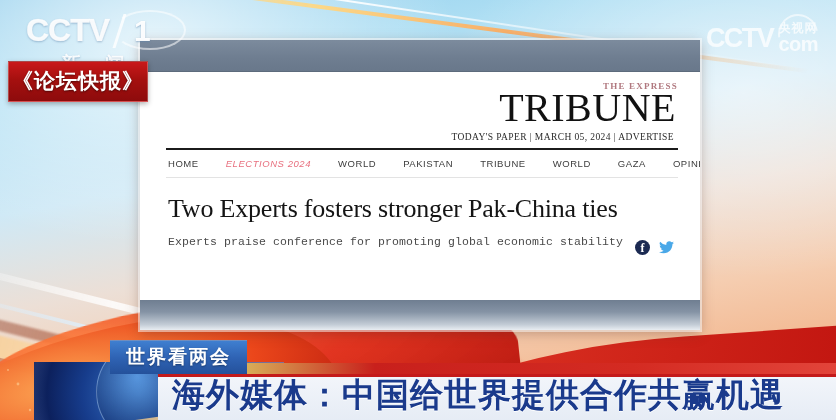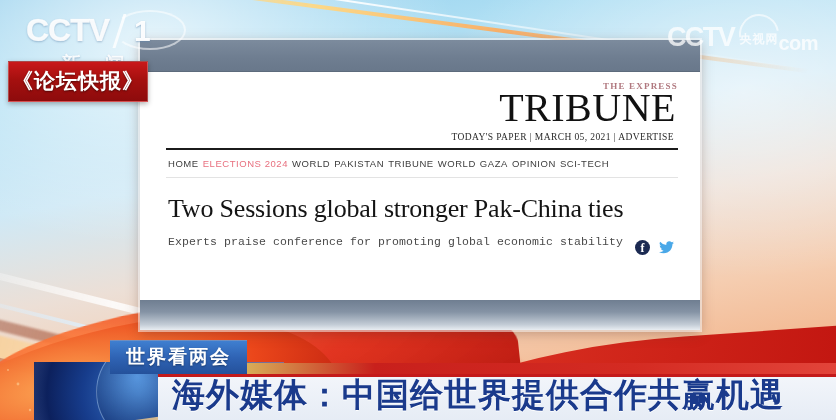--- a/index.html
+++ b/index.html
@@ -131,21 +131,21 @@
   #cctv-com .wm-main {
     font-size:27px; font-weight:700; letter-spacing:-1.5px;
     color:rgba(255,255,255,.92);
   }
   #cctv-com .wm-arc {
     position:absolute; left:72px; top:-8px; width:40px; height:40px;
     border:2.5px solid rgba(255,255,255,.75); border-radius:50%;
     border-right-color:transparent; border-bottom-color:transparent;
     transform:rotate(35deg);
   }
-  #cctv-com .wm-right { display:flex; flex-direction:row; line-height:1; }
+  #cctv-com .wm-right { display:flex; flex-direction:column; line-height:1; }
   #cctv-com .wm-cn { font-size:12px; color:rgba(255,255,255,.92); letter-spacing:1px; font-weight:700; }
   #cctv-com .wm-en { font-size:20px; color:rgba(255,255,255,.92); font-weight:700; letter-spacing:-.5px; }
 
   
   #program-banner {
     position:absolute; left:8px; top:61px; z-index:7;
     padding:5px 3px 6px;
     background:linear-gradient(180deg,#c9181a 0%,#a5100f 45%,#8d0b0c 100%);
     border:1px solid rgba(255,255,255,.25);
     box-shadow:0 2px 5px rgba(0,0,0,.3);
@@ -187,26 +187,26 @@
     font-size:40px; line-height:40px; color:#111; letter-spacing:.5px;
     font-weight:400; margin-top:6px; padding-right:6px;
   }
   #mh-sub {
     font-family:"Liberation Serif", serif;
     font-size:9.5px; letter-spacing:.4px; color:#2a2a2a; margin-top:4px; padding-right:8px;
   }
 
   #nav-rule-top { height:2px; background:#1b1b1b; margin:4px 22px 0 26px; }
   #nav {
-    display:flex; align-items:center; gap:4px;
+    display:flex; align-items:center; gap:27px;
     padding:8px 0 8px 28px; font-size:9.5px; letter-spacing:.55px;
     color:#3c3c3c; white-space:nowrap; overflow:hidden;
   }
   #nav .nav-item { cursor:pointer; }
-  #nav .nav-item.active { color:#e8707f; }
+  #nav .nav-item.active { color:#e8707f;font-style:italic; }
   #nav-rule-bot { height:1px; background:#e3e3e3; margin:0 22px 0 26px; }
 
   #article { padding:16px 26px 0 28px; position:relative; }
   #headline {
     font-family:"Liberation Serif", serif;
     font-size:26px; line-height:30px; color:#141414; font-weight:400; letter-spacing:-.2px;
   }
   #standfirst {
     font-family:Liberation Mono, monospace;
     font-size:11.5px; color:#4a4a4a; margin-top:11px; letter-spacing:.1px;
@@ -335,39 +335,39 @@
 </div>
 
 <div id="shot-card">
   <div id="shot-topbar"></div>
 
   <div id="shot-body">
 
     <div id="masthead">
       <div id="mh-express">THE EXPRESS</div>
       <div id="mh-tribune">TRIBUNE</div>
-      <div id="mh-sub">TODAY'S PAPER | MARCH 05, 2021 | ADVERTISE</div>
+      <div id="mh-sub">TODAY'S PAPER | MARCH 05, 2024 | ADVERTISE</div>
     </div>
 
     <div id="nav-rule-top"></div>
     <nav id="nav">
         <span class="nav-item">HOME</span>
         <span class="nav-item active">ELECTIONS 2024</span>
         <span class="nav-item">WORLD</span>
         <span class="nav-item">PAKISTAN</span>
         <span class="nav-item">TRIBUNE</span>
         <span class="nav-item">WORLD</span>
         <span class="nav-item">GAZA</span>
         <span class="nav-item">OPINION</span>
         <span class="nav-item">SCI-TECH</span>
       </nav>
     <div id="nav-rule-bot"></div>
 
     <div id="article">
-      <h1 id="headline">Two Sessions global stronger Pak-China ties</h1>
+      <h1 id="headline">Two Experts fosters stronger Pak-China ties</h1>
       <div id="standfirst">Experts praise conference for promoting global economic stability</div>
 
       <div id="social">
         <span class="s-ico s-fb">f</span>
         <span class="s-ico s-tw">
           <svg width="15" height="13" viewBox="0 0 24 20">
             <path fill="#4aa8e8" d="M24 2.4a9.6 9.6 0 0 1-2.8.8A4.9 4.9 0 0 0 23.3.5a9.7 9.7 0 0 1-3.1 1.2A4.85 4.85 0 0 0 11.8 6a13.8 13.8 0 0 1-10-5.1 4.9 4.9 0 0 0 1.5 6.5 4.8 4.8 0 0 1-2.2-.6v.06a4.86 4.86 0 0 0 3.9 4.76 4.9 4.9 0 0 1-2.2.08 4.86 4.86 0 0 0 4.5 3.37A9.7 9.7 0 0 1 0 17.07 13.7 13.7 0 0 0 7.5 19.3c9.1 0 14-7.5 14-14v-.64A9.9 9.9 0 0 0 24 2.4z"></path>
           </svg>
         </span>
       </div>

